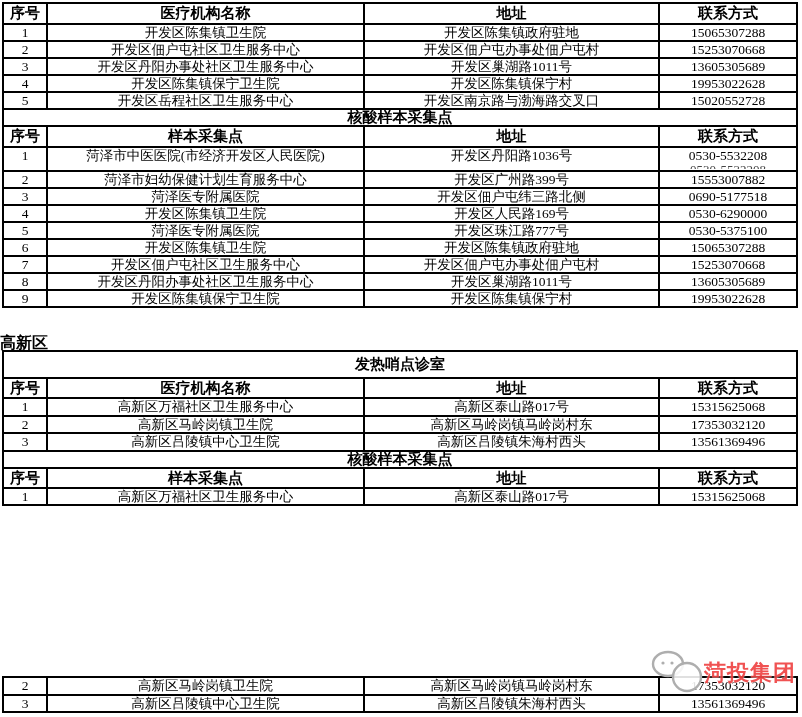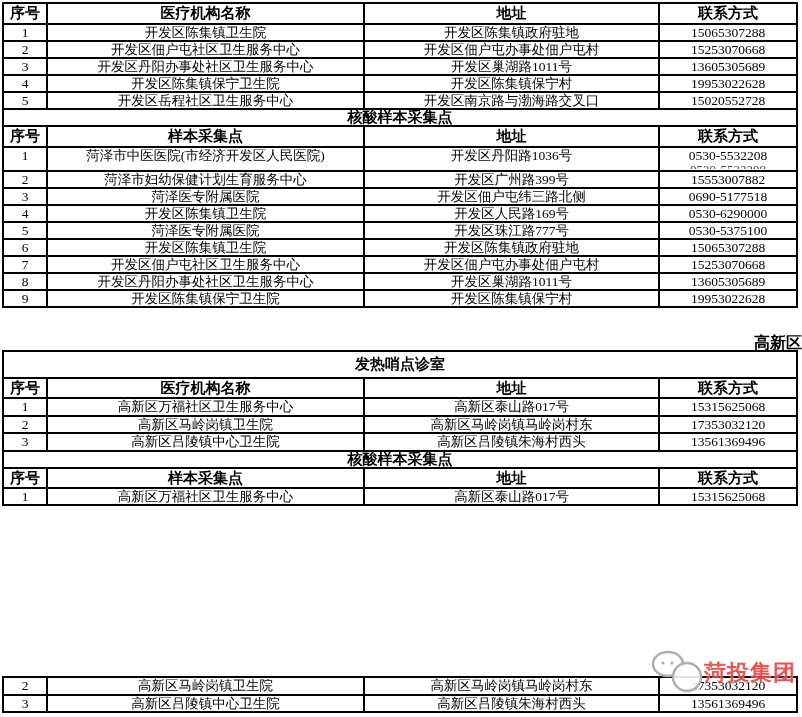--- a/index.html
+++ b/index.html
@@ -17,21 +17,21 @@
   tbody.head th{height:17px;line-height:18px;font-size:15px;font-weight:bold;}
   #t1 tbody.head th{height:19px;line-height:19px;}
   tbody.data td{height:15px;line-height:15px;font-size:13.5px;font-weight:normal;}
   #t2 tbody.data td, #t3 tbody.data td{height:15.5px;line-height:15.5px;}
   tbody.sec td{height:15px;line-height:15px;font-size:15px;font-weight:bold;}
   tbody.sec.sec-big td{height:25px;line-height:25px;}
   
   tr.tall-row td{height:22px;line-height:16px;vertical-align:top;}
   .clip-line{height:5px;overflow:hidden;line-height:11px;font-size:13px;color:#444;}
   .district-title{
-    position:absolute;left:0;top:336px;width:802px;text-align:right;
+    position:absolute;left:0;top:336px;width:802px;text-align:left;
     font-size:16px;font-weight:bold;line-height:14px;
   }
   .watermark{
     position:absolute;left:648px;top:649px;width:154px;height:48px;z-index:5;
     display:flex;align-items:center;pointer-events:none;
   }
   .watermark .wm-text{
     font-size:22px;font-weight:bold;color:#ef4444;letter-spacing:1px;line-height:24px;
     text-shadow:0 0 2px #ffffff;white-space:nowrap;margin-left:-6px;opacity:.92;
   }

